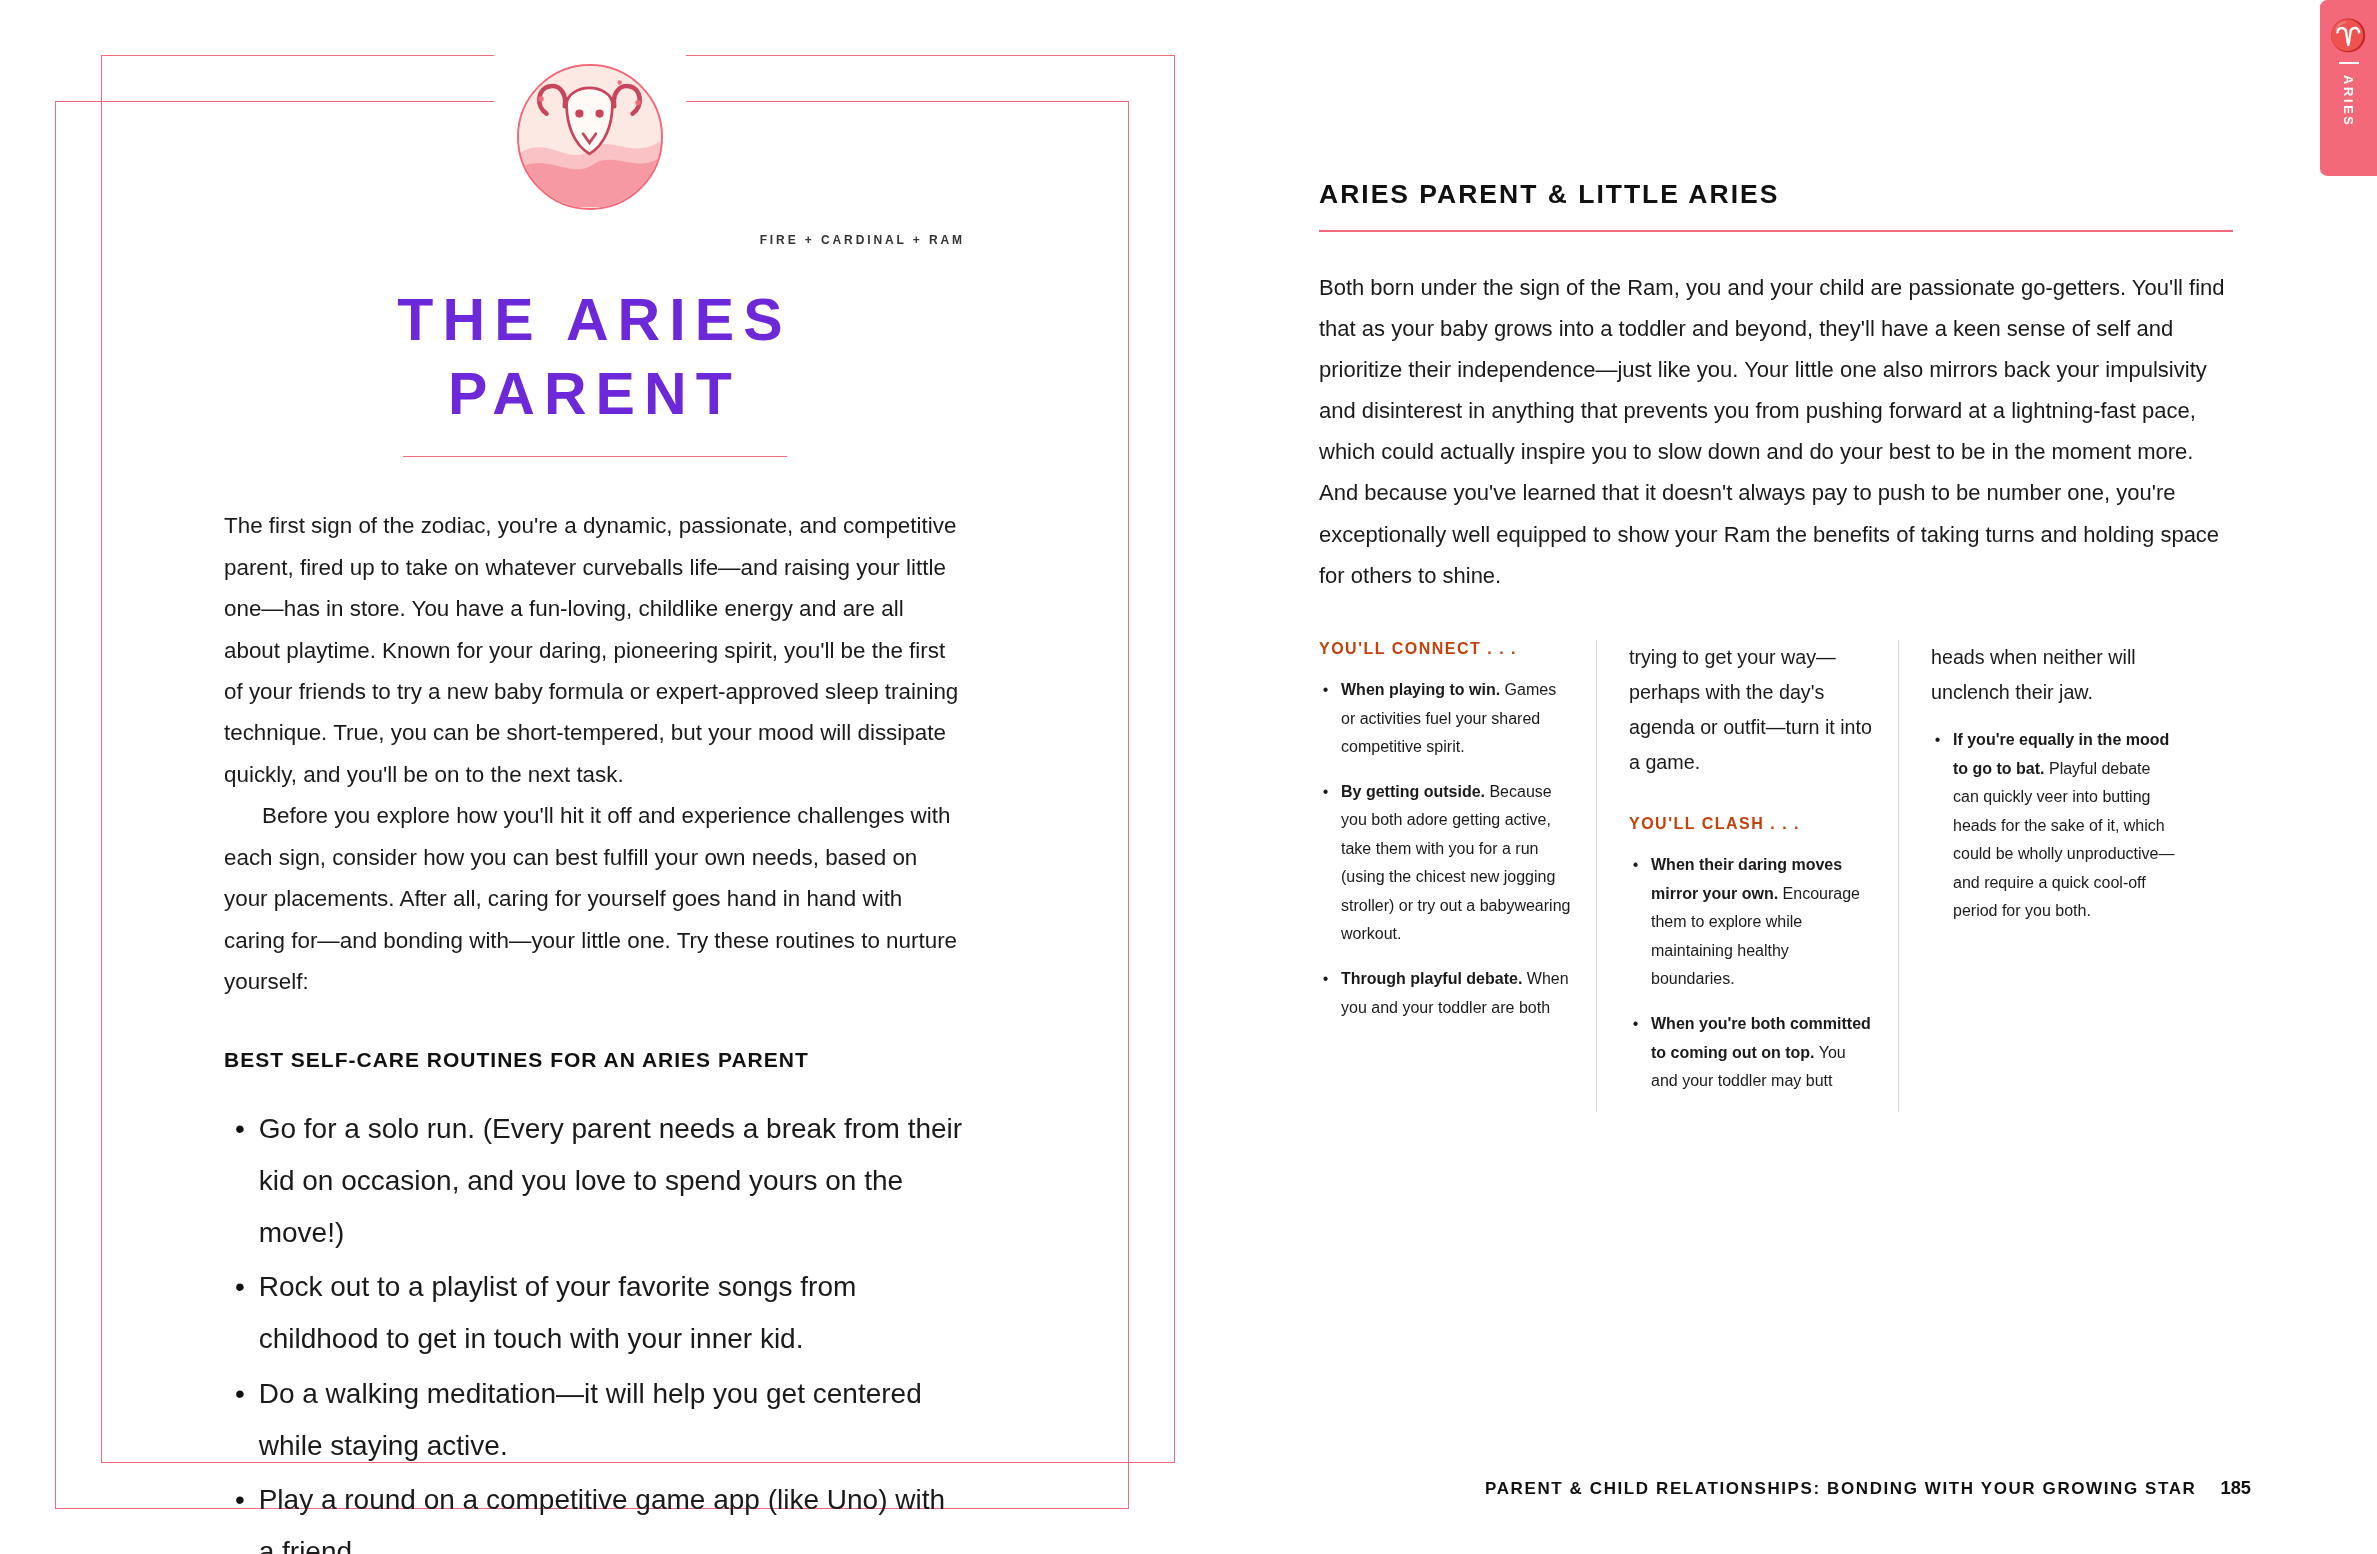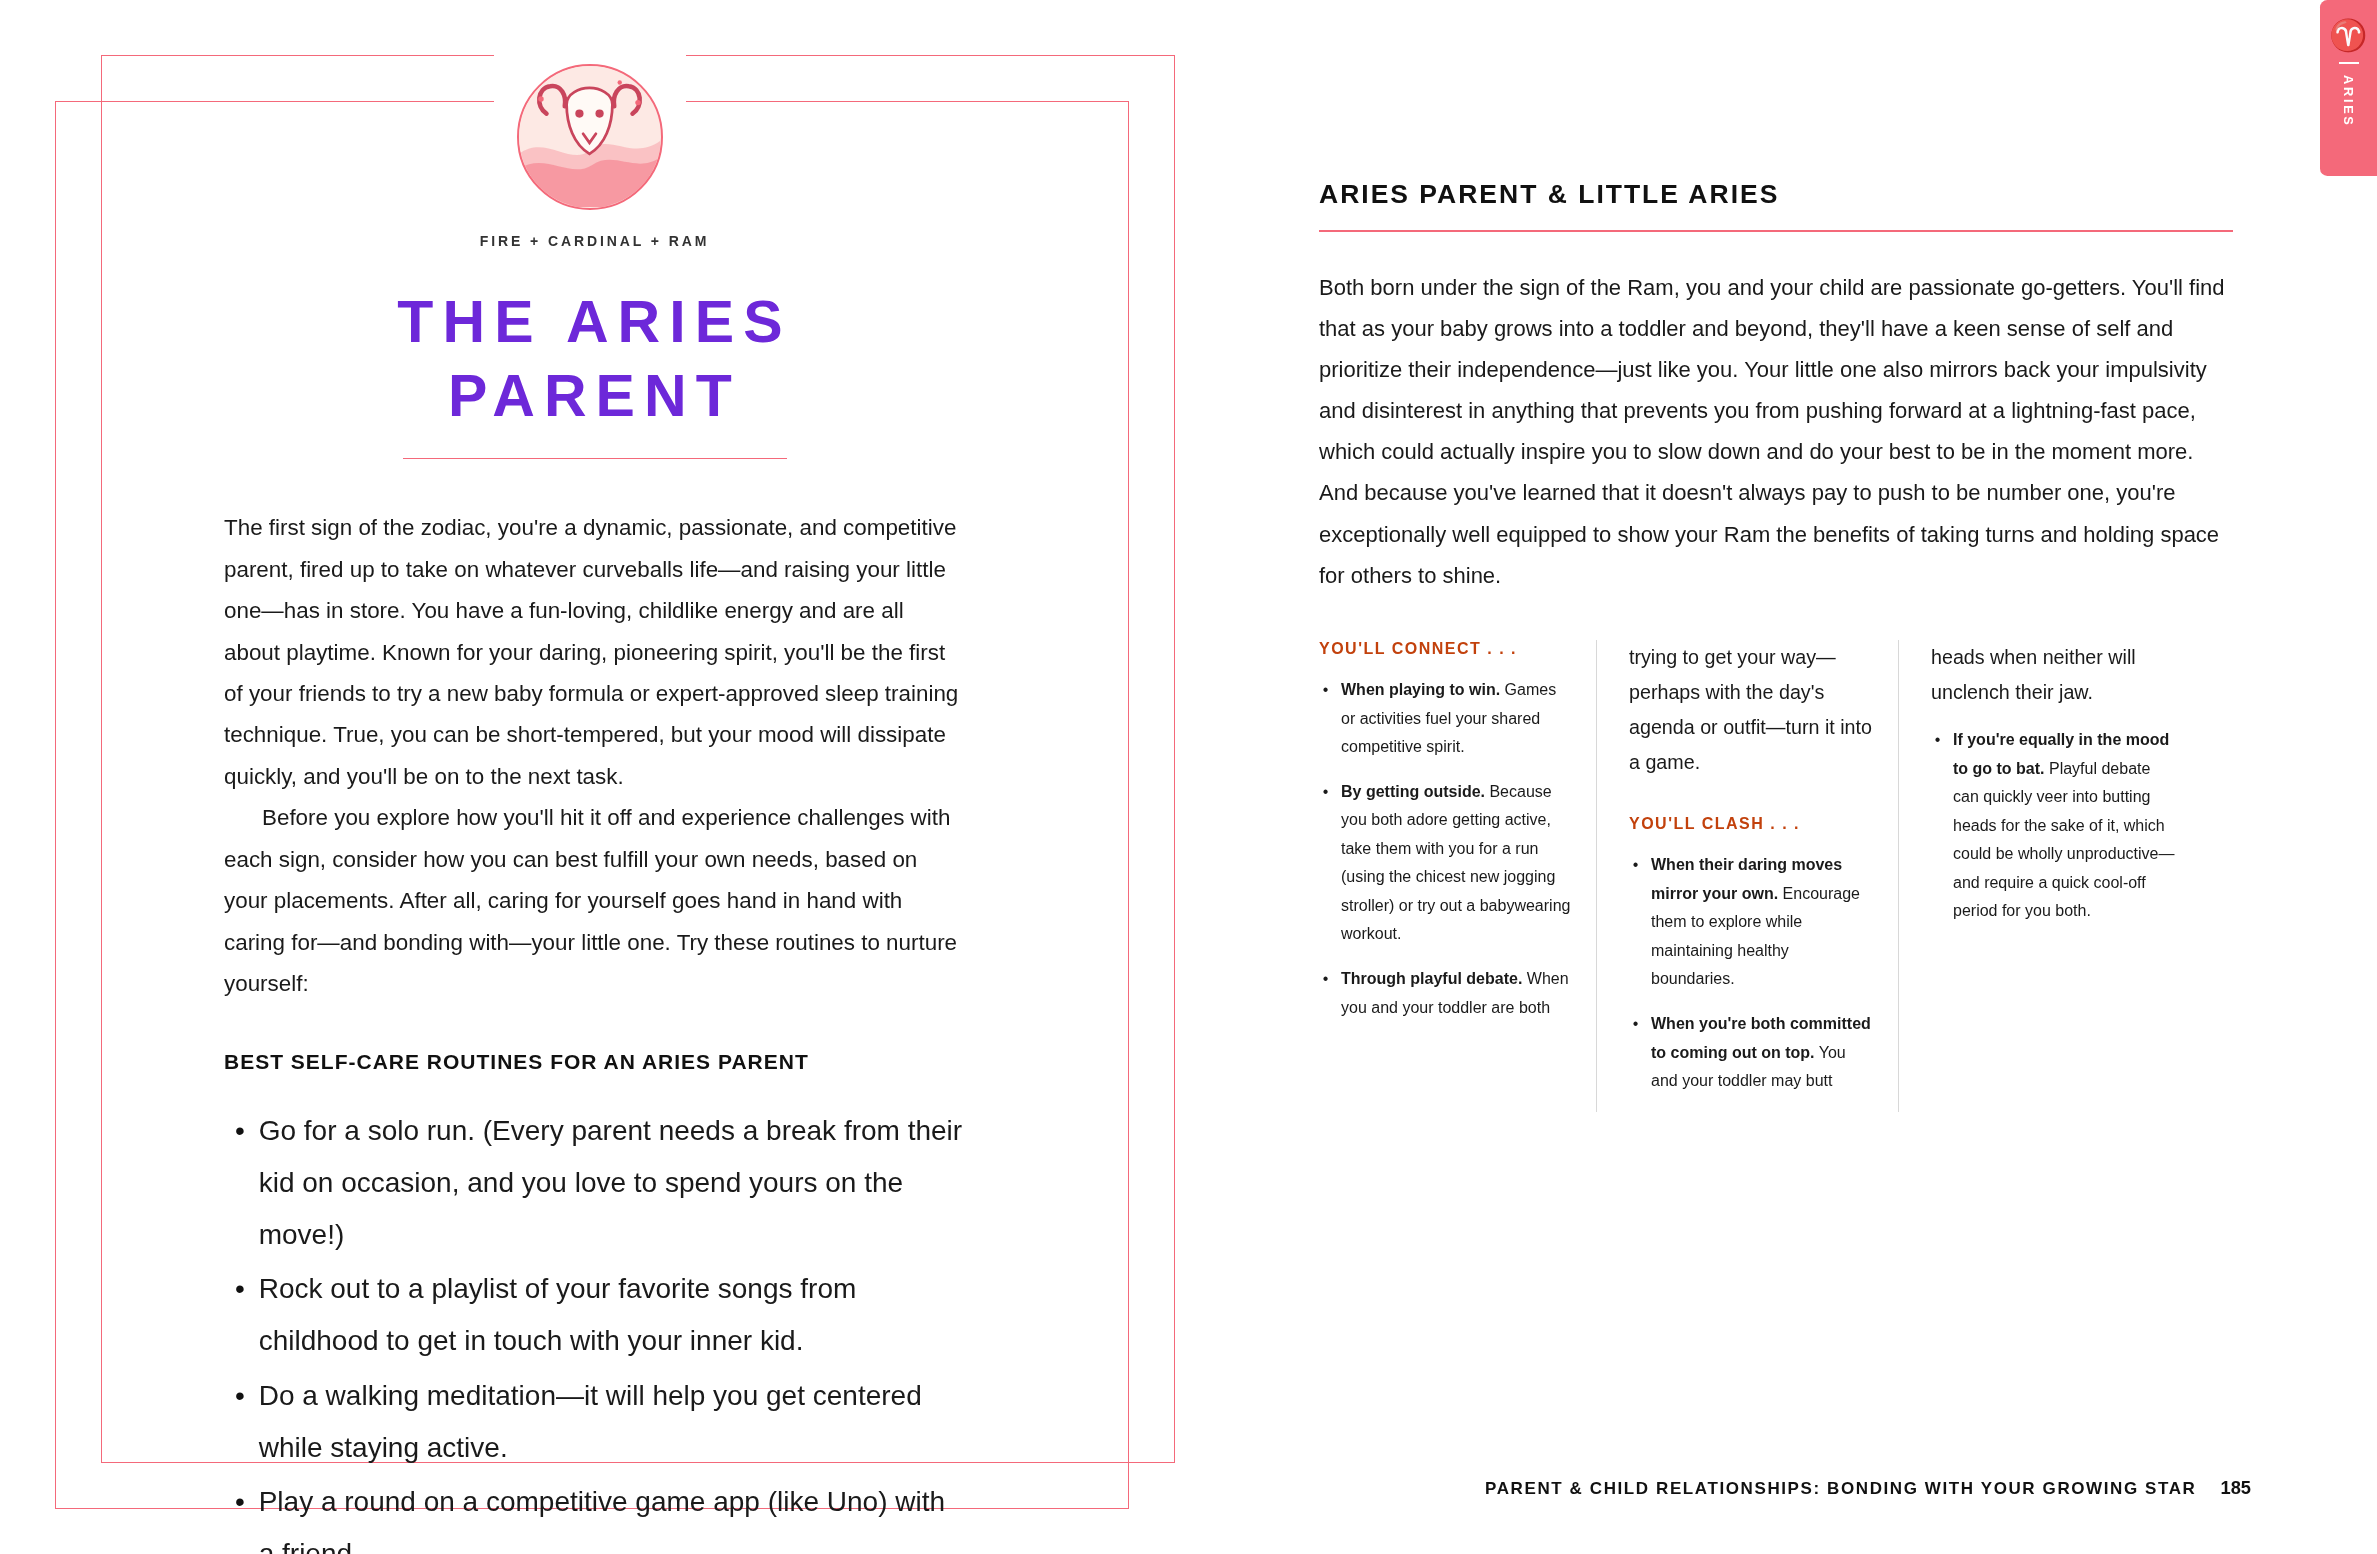--- a/index.html
+++ b/index.html
@@ -72,22 +72,22 @@
   .emblem svg { display: block; }
 
   .left-content {
     position: absolute;
     left: 224px;
     top: 233px;
     width: 741px;
     z-index: 5;
   }
   .sign-meta {
-    text-align: center;
-    font-size: 14px;
+    text-align: right;
+    font-size: 12px;
     letter-spacing: 2.9px;
     color: #333;
     font-weight: 600;
     margin-bottom: 37px;
   }
   .page-title {
     text-align: center;
     color: #6d28d9;
     font-size: 59px;
     font-weight: 700;

